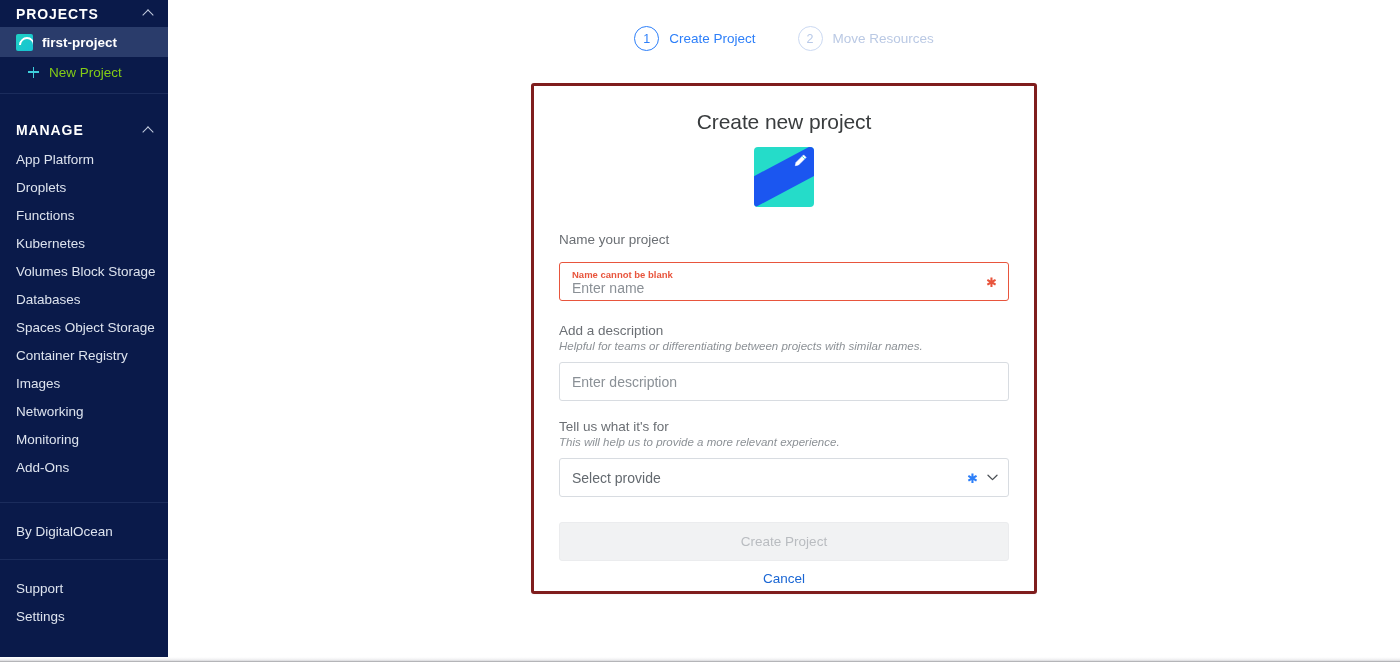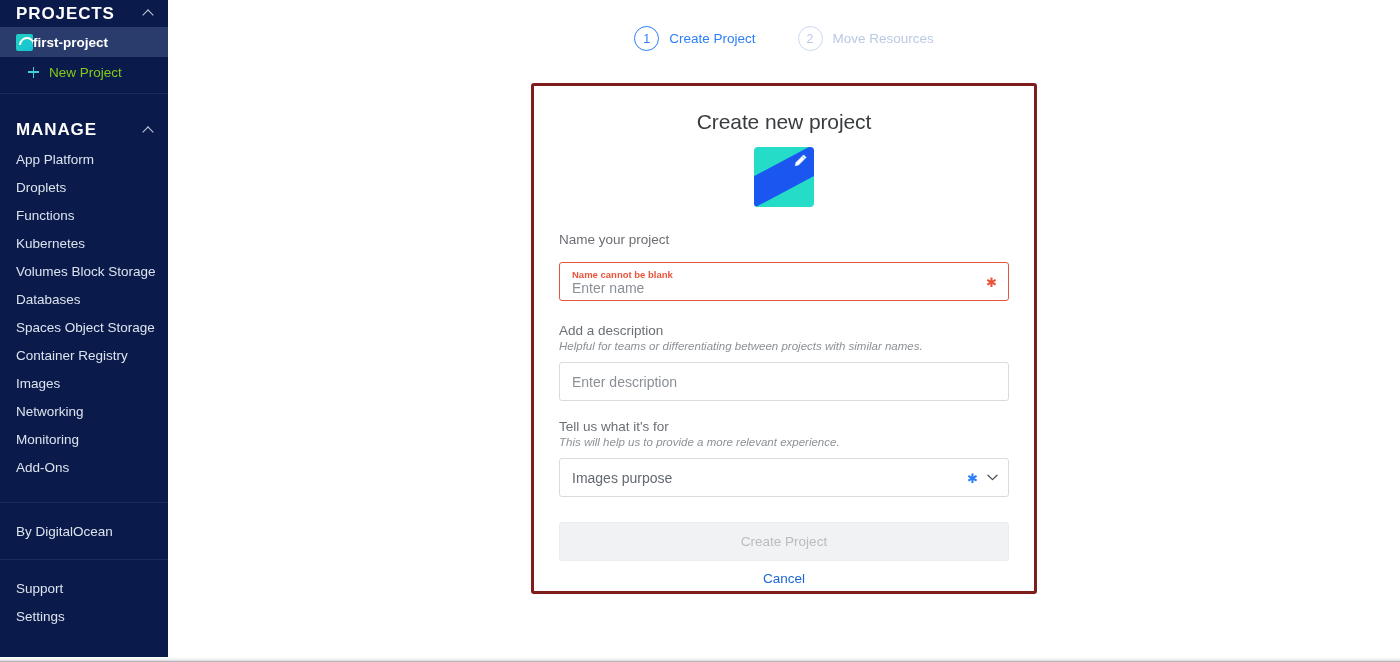--- a/index.html
+++ b/index.html
@@ -21,21 +21,21 @@
     background: #0a1a4a;
     color: #fff;
     position: relative;
     overflow: hidden;
   }
   .sb-section-head {
     height: 27px;
     display: flex;
     align-items: center;
     padding: 0 14px 0 16px;
-    font-size: 17px;
+    font-size: 14px;
     font-weight: bold;
     letter-spacing: 0.9px;
     color: #ffffff;
     justify-content: space-between;
   }
   .sb-section-head.manage { height: 30px; }
   .chev-up {
     width: 11px; height: 11px;
     position: relative;
     display: inline-block;
@@ -46,20 +46,21 @@
     left: 1px; top: 3px;
     width: 7px; height: 7px;
     border-left: 1.6px solid #c3ccdf;
     border-top: 1.6px solid #c3ccdf;
     transform: rotate(45deg);
   }
   .sb-project {
     height: 30px;
     display: flex;
     align-items: center;
+    gap: 9px;
     padding: 0 16px;
     background: #2a3c6b;
     font-size: 13.5px;
     font-weight: bold;
     color: #ffffff;
     cursor: pointer;
   }
   .proj-avatar {
     width: 17px; height: 17px;
     border-radius: 2px;
@@ -445,21 +446,21 @@
       <div class="field-hint">Helpful for teams or differentiating between projects with similar names.</div>
       <div class="input-box">
         <span class="placeholder">Enter description</span>
       </div>
 
       <div class="spacer-18"></div>
 
       <div class="field-label field-label-tight">Tell us what it's for</div>
       <div class="field-hint">This will help us to provide a more relevant experience.</div>
       <div class="select-box">
-        <span class="placeholder">Images purpose</span>
+        <span class="placeholder">Select provide</span>
         <span class="req-star blue">✱</span>
         <svg class="chev-down" viewBox="0 0 11 7">
           <path d="M1 1.3 L5.5 5.6 L10 1.3" fill="none" stroke="#4b5056" stroke-width="1.3" stroke-linecap="round" stroke-linejoin="round"></path>
         </svg>
       </div>
 
       <button class="create-btn">
         <span>Create Project</span>
       </button>
     </section>

